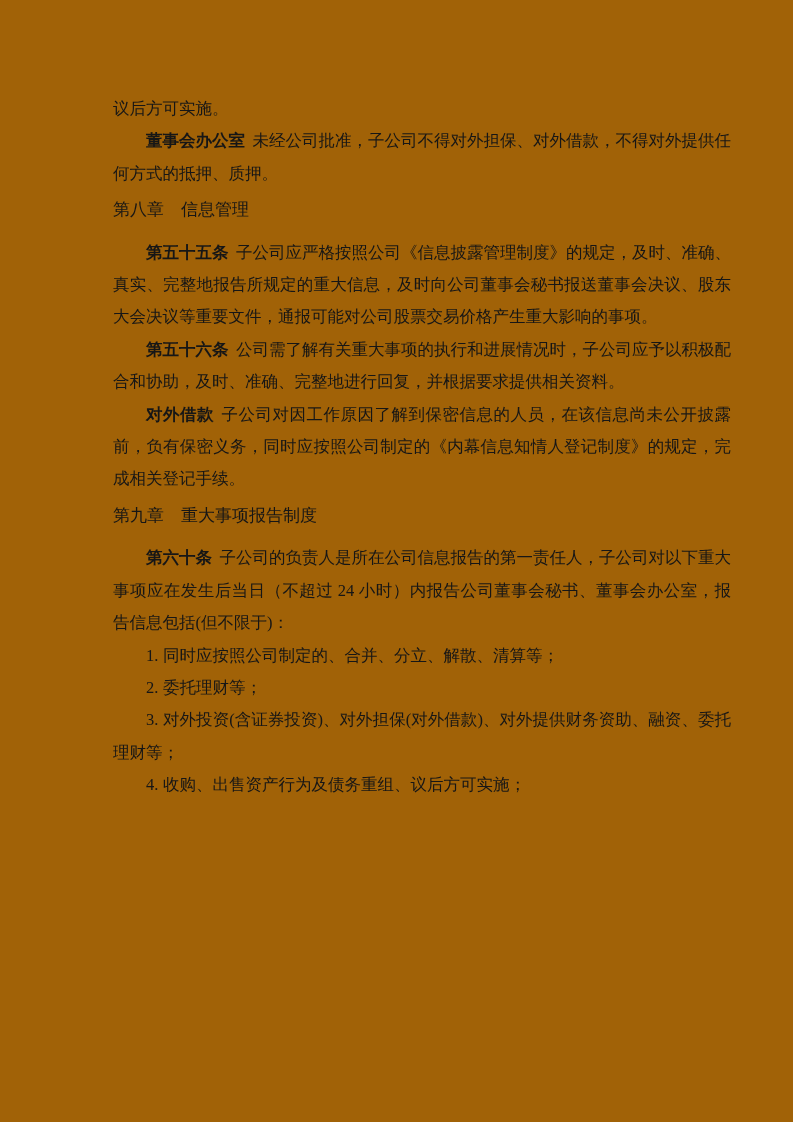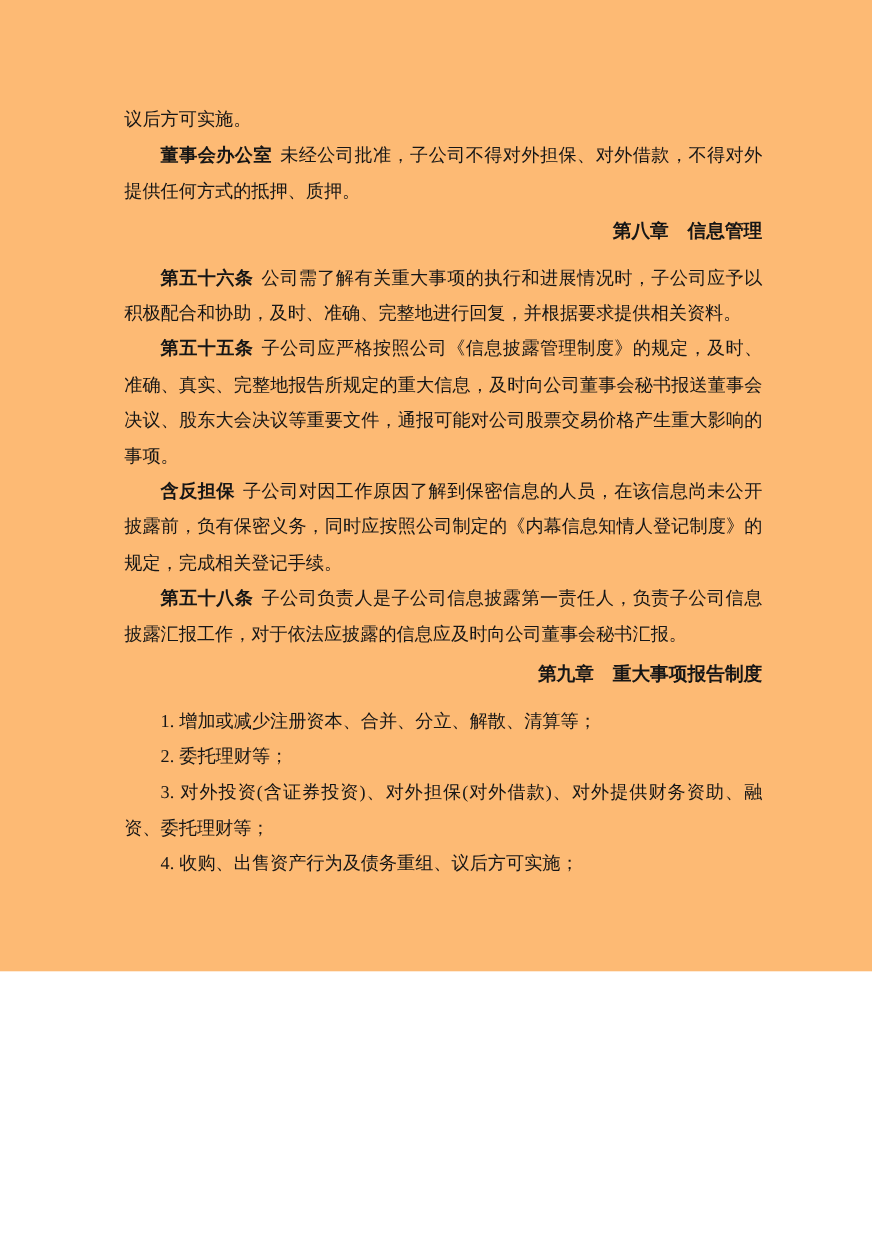--- a/index.html
+++ b/index.html
@@ -4,68 +4,68 @@
 <style>
   html, body { margin: 0; padding: 0; }
   body {
     width: 793px; height: 1122px;
     background: #ffffff;
     color: #161616;
     font-family: "Liberation Serif", "DejaVu Serif", serif;
   }
   .page {
     box-sizing: border-box;
-    width: 793px; height: 883px;
-    padding: 93px 100px 0 113px;
+    width: 793px; height: 1122px;
+    padding: 93px 62px 0 113px;
     overflow: hidden;
-    background: #fdba74;
+    background: #a16207;
   }
   .para {
     margin: 0;
     font-size: 16.5px;
     line-height: 32.4px;
     text-align: justify;
     text-justify: inter-character;
     text-indent: 2em;
   }
   .para.continue { text-indent: 0; }
   .lead  { font-weight: bold; margin-right: 0.45em; }
   .num   { margin-right: 0.28em; }
   .chapter {
     margin: 4px 0 10px 0;
     font-size: 17px;
-    font-weight: bold;
-    text-align: right;
+    font-weight: normal;
+    text-align: left;
     line-height: 32.4px;
   }
 </style>
 </head>
 <body>
 
 <div class="page">
 
   <p class="para continue">议后方可实施。</p>
 
   <p class="para"><span class="lead">董事会办公室</span><span>未经公司批准，子公司不得对外担保、对外借款，不得对外提供任何方式的抵押、质押。</span></p>
 
   <h2 class="chapter">第八章　信息管理</h2>
 
+  <p class="para"><span class="lead">第五十五条</span><span>子公司应严格按照公司《信息披露管理制度》的规定，及时、准确、真实、完整地报告所规定的重大信息，及时向公司董事会秘书报送董事会决议、股东大会决议等重要文件，通报可能对公司股票交易价格产生重大影响的事项。</span></p>
+
   <p class="para"><span class="lead">第五十六条</span><span>公司需了解有关重大事项的执行和进展情况时，子公司应予以积极配合和协助，及时、准确、完整地进行回复，并根据要求提供相关资料。</span></p>
 
-  <p class="para"><span class="lead">第五十五条</span><span>子公司应严格按照公司《信息披露管理制度》的规定，及时、准确、真实、完整地报告所规定的重大信息，及时向公司董事会秘书报送董事会决议、股东大会决议等重要文件，通报可能对公司股票交易价格产生重大影响的事项。</span></p>
+  <p class="para"><span class="lead">对外借款</span><span>子公司对因工作原因了解到保密信息的人员，在该信息尚未公开披露前，负有保密义务，同时应按照公司制定的《内幕信息知情人登记制度》的规定，完成相关登记手续。</span></p>
 
-  <p class="para"><span class="lead">含反担保</span><span>子公司对因工作原因了解到保密信息的人员，在该信息尚未公开披露前，负有保密义务，同时应按照公司制定的《内幕信息知情人登记制度》的规定，完成相关登记手续。</span></p>
-
-  <p class="para"><span class="lead">第五十八条</span><span>子公司负责人是子公司信息披露第一责任人，负责子公司信息披露汇报工作，对于依法应披露的信息应及时向公司董事会秘书汇报。</span></p>
 
   <h2 class="chapter">第九章　重大事项报告制度</h2>
 
 
+  <p class="para"><span class="lead">第六十条</span><span>子公司的负责人是所在公司信息报告的第一责任人，子公司对以下重大事项应在发生后当日（不超过 24 小时）内报告公司董事会秘书、董事会办公室，报告信息包括(但不限于)：</span></p>
 
-  <p class="para"><span class="num">1.</span><span>增加或减少注册资本、合并、分立、解散、清算等；</span></p>
+  <p class="para"><span class="num">1.</span><span>同时应按照公司制定的、合并、分立、解散、清算等；</span></p>
 
   <p class="para"><span class="num">2.</span><span>委托理财等；</span></p>
 
   <p class="para"><span class="num">3.</span><span>对外投资(含证券投资)、对外担保(对外借款)、对外提供财务资助、融资、委托理财等；</span></p>
 
   <p class="para"><span class="num">4.</span><span>收购、出售资产行为及债务重组、议后方可实施；</span></p>
 
 </div>
 
 </body></html>

